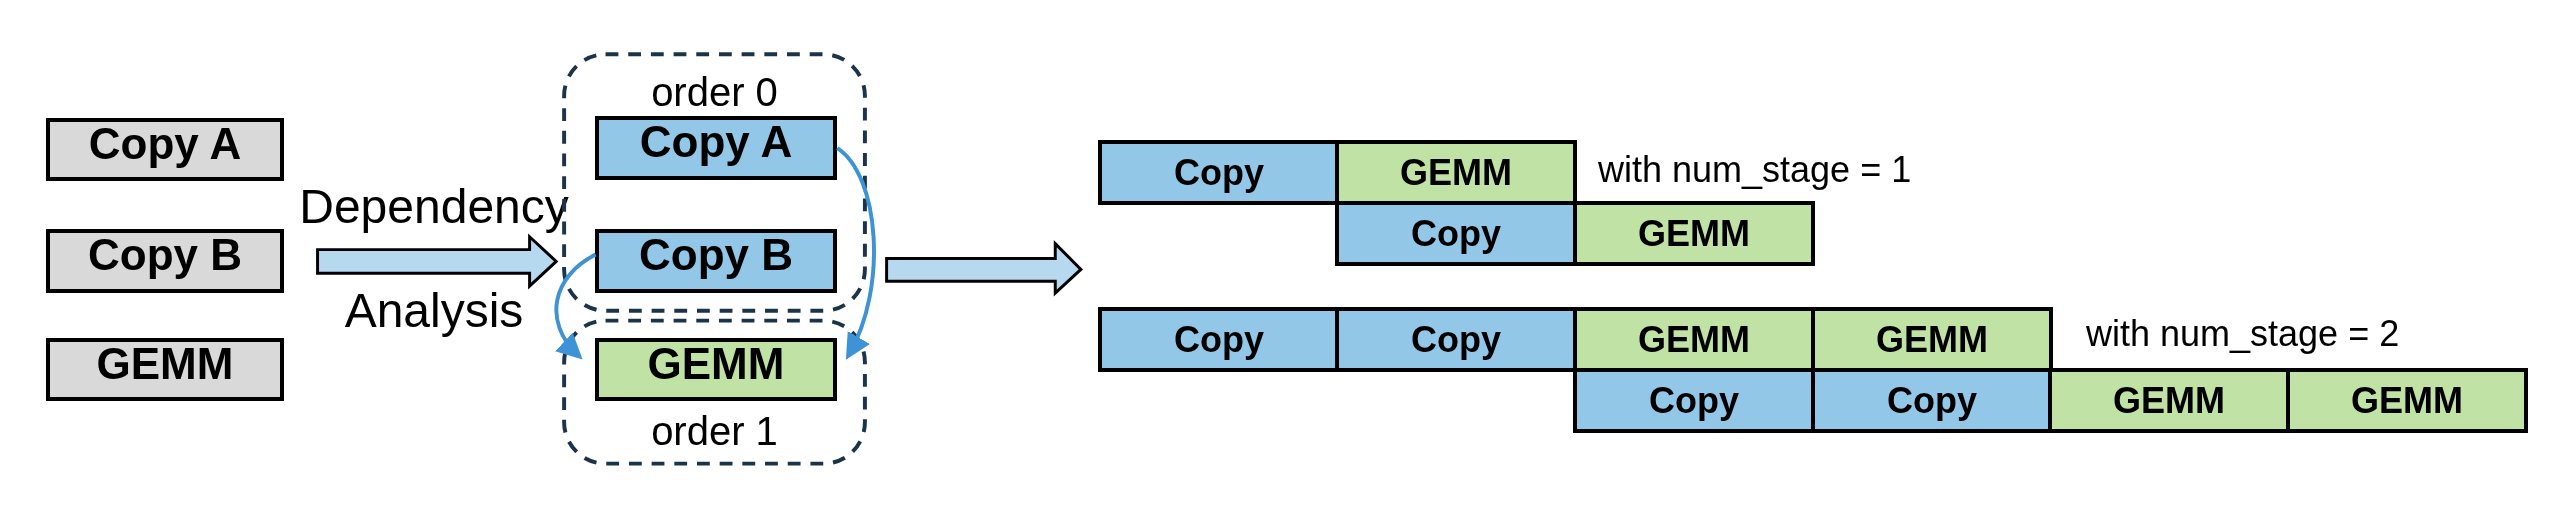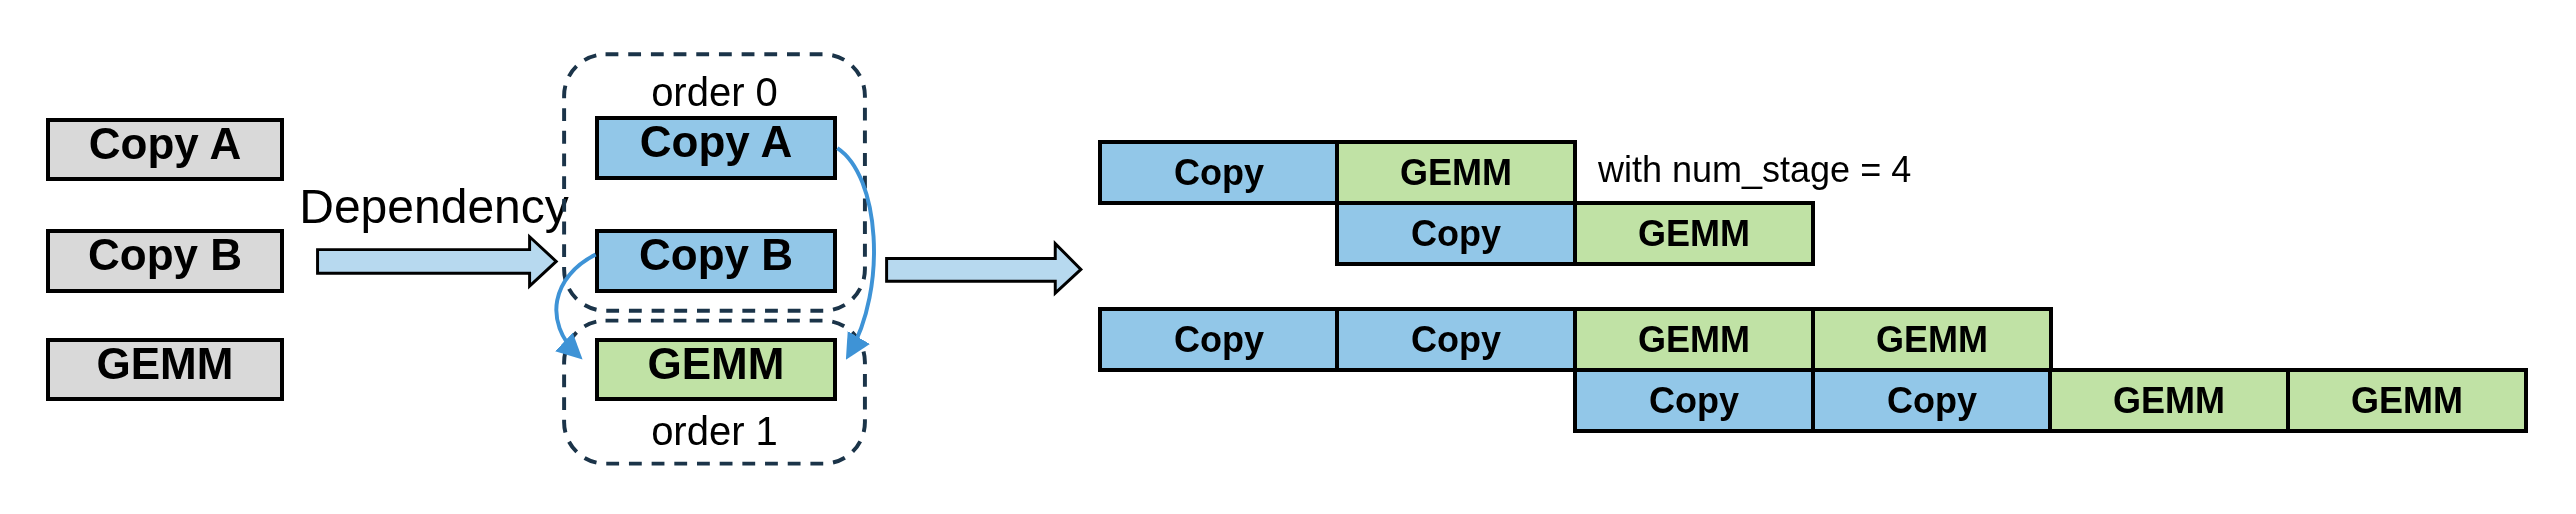--- a/index.html
+++ b/index.html
@@ -47,35 +47,37 @@
     <span>Copy A</span>
   </div>
   <div class="box gray" style="left:46px;top:229px;width:238px;height:64px">
     <span>Copy B</span>
   </div>
   <div class="box gray" style="left:46px;top:338px;width:238px;height:63px">
     <span>GEMM</span>
   </div>
 
   <div class="xform-label" style="top:185px">Dependency</div>
+  <div class="xform-label" style="top:289px">Analysis</div>
 
   <div class="grouplabel" style="top:74px">order 0</div>
   <div class="grouplabel" style="top:413px">order 1</div>
 
   <div class="box blue" style="left:595px;top:116px;width:242px;height:64px">
     <span>Copy A</span>
   </div>
   <div class="box blue" style="left:595px;top:229px;width:242px;height:64px">
     <span>Copy B</span>
   </div>
   <div class="box green" style="left:595px;top:338px;width:242px;height:63px">
     <span>GEMM</span>
   </div>
 
-  <div class="note" style="left:1598px;top:148px">with num_stage = 4</div>
+  <div class="note" style="left:1598px;top:148px">with num_stage = 1</div>
+  <div class="note" style="left:2086px;top:312px">with num_stage = 2</div>
 
   <div class="pbox blue" style="left: 1098px; top: 140px;">Copy</div>
     <div class="pbox green" style="left: 1335px; top: 140px;">GEMM</div>
     <div class="pbox blue" style="left: 1335px; top: 201px;">Copy</div>
     <div class="pbox green" style="left: 1573px; top: 201px;">GEMM</div>
     <div class="pbox blue" style="left: 1098px; top: 307px;">Copy</div>
     <div class="pbox blue" style="left: 1335px; top: 307px;">Copy</div>
     <div class="pbox green" style="left: 1573px; top: 307px;">GEMM</div>
     <div class="pbox green" style="left: 1811px; top: 307px;">GEMM</div>
     <div class="pbox blue" style="left: 1573px; top: 368px;">Copy</div>

